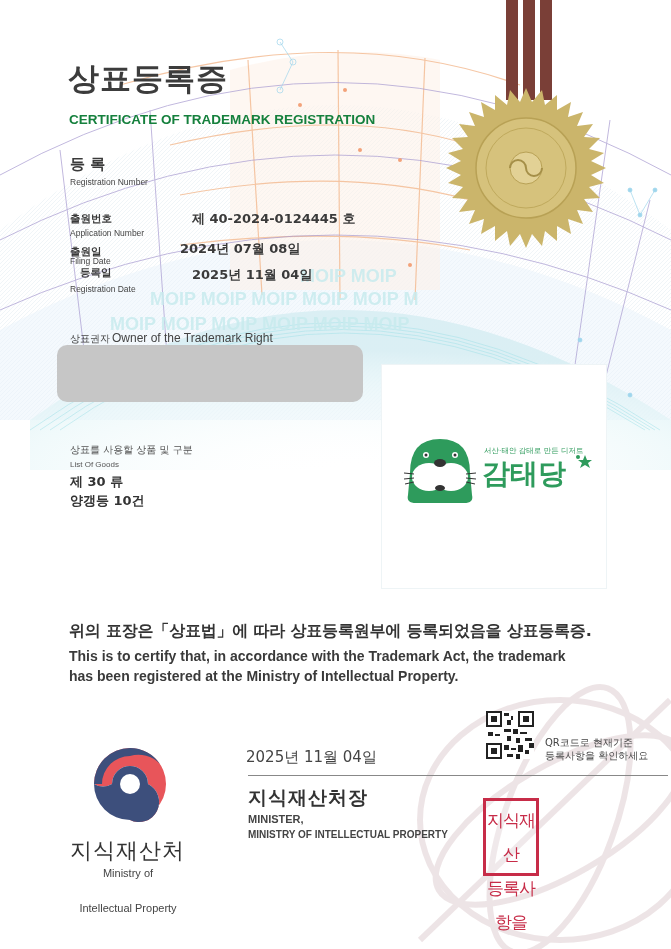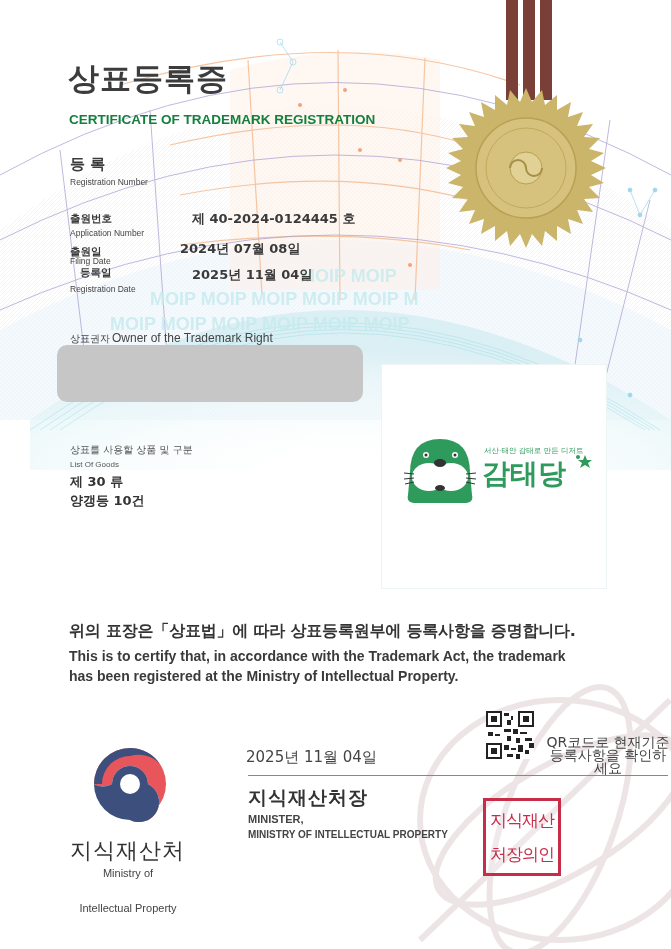--- a/index.html
+++ b/index.html
@@ -32,29 +32,29 @@
   .goods-count { left: 70px; top: 492px; font-size: 13px; font-weight: bold; color: #333; }
 
   .mark-box { left: 381px; top: 364px; width: 226px; height: 225px; background: #fff; border: 1px solid #eef4f6; }
   .mark-logo { position: absolute; left: 20px; top: 68px; width: 190px; height: 72px; }
 
   .certify-ko { left: 69px; top: 621px; font-size: 16px; font-weight: bold; color: #333; white-space: nowrap; letter-spacing: -0.2px; }
   .certify-en1 { left: 69px; top: 648px; font-family: "Liberation Sans", sans-serif; font-size: 14px; font-weight: bold; color: #3a3a3a; white-space: nowrap; }
   .certify-en2 { left: 69px; top: 668px; font-family: "Liberation Sans", sans-serif; font-size: 14px; font-weight: bold; color: #3a3a3a; white-space: nowrap; }
 
   .qr { left: 486px; top: 711px; width: 48px; height: 48px; }
-  .qr-note { left: 545px; top: 736px; font-size: 14px; color: #444; text-align: center; line-height: 13px; }
+  .qr-note { left: 545px; top: 736px; font-size: 10px; color: #444; text-align: left; line-height: 13px; }
 
   .issue-date { left: 246px; top: 748px; font-size: 15px; color: #444; }
   .sig-rule { left: 248px; top: 775px; width: 420px; height: 1px; background: #888; }
   .minister-ko { left: 248px; top: 785px; font-size: 19px; font-weight: bold; color: #333; letter-spacing: 1px; }
   .minister-en1 { left: 248px; top: 813px; font-family: "Liberation Sans", sans-serif; font-size: 11px; font-weight: bold; color: #444; }
   .minister-en2 { left: 248px; top: 829px; font-family: "Liberation Sans", sans-serif; font-size: 10px; font-weight: bold; color: #444; white-space: nowrap; }
 
-  .stamp { left: 483px; top: 798px; width: 78px; height: 78px; border: 3px solid #c72c48; color: #c72c48; font-size: 17px; line-height: 34px; text-align: center; padding-top: 2px; letter-spacing: -1px; background: rgba(255,255,255,0.2); }
+  .stamp { left: 483px; top: 798px; width: 56px; height: 78px; border: 3px solid #c72c48; color: #c72c48; font-size: 17px; line-height: 34px; text-align: center; padding-top: 2px; letter-spacing: -1px; background: rgba(255,255,255,0.2); }
 
   .moip-emblem { left: 90px; top: 744px; width: 80px; height: 80px; }
   .moip-ko { left: 70px; top: 836px; font-size: 22px; color: #333; letter-spacing: 1px; }
   .moip-en1 { left: 70px; top: 867px; width: 116px; text-align: center; font-family: "Liberation Sans", sans-serif; font-size: 11px; color: #444; }
   .moip-en2 { left: 70px; top: 882px; width: 116px; text-align: center; font-family: "Liberation Sans", sans-serif; font-size: 11px; color: #444; white-space: nowrap; margin-top: 20px; }
 
   .ribbon { top: 0; width: 12px; height: 100px; background: #7a3f37; }
   .seal { left: 446px; top: 88px; width: 160px; height: 160px; }
 </style>
 </head>
@@ -206,21 +206,21 @@
       </g>
       <text x="82" y="20" font-size="7.5" fill="#2e9b5c" font-family="DejaVu Sans, sans-serif">서산·태안 감태로 만든 디저트</text>
       <text x="80" y="50" font-size="28" font-weight="bold" fill="#2e9b5c" font-family="DejaVu Sans, sans-serif">감태당</text>
       <g fill="#2e9b5c">
         <circle cx="176" cy="24" r="2"></circle>
         <polygon points="183,22 185,27 190,27 186,30 188,35 183,32 178,35 180,30 176,27 181,27"></polygon>
       </g>
     </svg>
   </div>
 
-  <div class="abs certify-ko">위의 표장은「상표법」에 따라 상표등록원부에 등록사항을 증명합니다.</div>
+  <div class="abs certify-ko">위의 표장은「상표법」에 따라 상표등록원부에 등록되었음을 상표등록증.</div>
   <div class="abs certify-en1">This is to certify that, in accordance with the Trademark Act, the trademark</div>
   <div class="abs certify-en2">has been registered at the Ministry of Intellectual Property.</div>
 
   <svg class="abs qr" viewBox="0 0 21 21" shape-rendering="crispEdges">
     <rect width="21" height="21" fill="#fff"></rect>
     <g fill="#222">
       <rect x="0" y="0" width="7" height="7"></rect>
         <rect x="1" y="1" width="5" height="5" fill="#fff"></rect>
         <rect x="2" y="2" width="3" height="3"></rect>
       <rect x="14" y="0" width="7" height="7"></rect>
@@ -254,21 +254,21 @@
     <div>등록사항을 확인하세요</div>
   </div>
 
   <div class="abs issue-date">2025년 11월 04일</div>
   <div class="abs sig-rule"></div>
   <div class="abs minister-ko">지식재산처장</div>
   <div class="abs minister-en1">MINISTER,</div>
   <div class="abs minister-en2">MINISTRY OF INTELLECTUAL PROPERTY</div>
   <div class="abs stamp">
     <div>지식재산</div>
-    <div>처장의인</div>
+    <div>등록사항을</div>
   </div>
 
   <svg class="abs moip-emblem" viewBox="0 0 80 80">
     <path d="M40 4 A36 36 0 1 0 76 40" fill="none" stroke="#e8555a" stroke-width="0"></path>
     <path d="M40 4 A36 36 0 0 1 76 40 A36 36 0 0 1 40 76 A18 18 0 0 0 58 40 A18 18 0 0 0 22 40 A18 18 0 0 1 4 40 A36 36 0 0 1 40 4 Z" fill="#e8555a"></path>
     <path d="M4 40 A36 36 0 0 0 40 76 A18 18 0 0 0 58 40 A18 18 0 0 0 40 22 A18 18 0 0 0 22 40 A18 18 0 0 1 4 40 Z" fill="#3d4f7c"></path>
     <path d="M4 40 A36 36 0 0 1 40 4 A36 36 0 0 1 70 20 A30 30 0 0 0 40 12 A28 28 0 0 0 12 40 Z" fill="#3d4f7c"></path>
     <circle cx="40" cy="40" r="10" fill="#fff"></circle>
   </svg>
   <div class="abs moip-ko">지식재산처</div>

